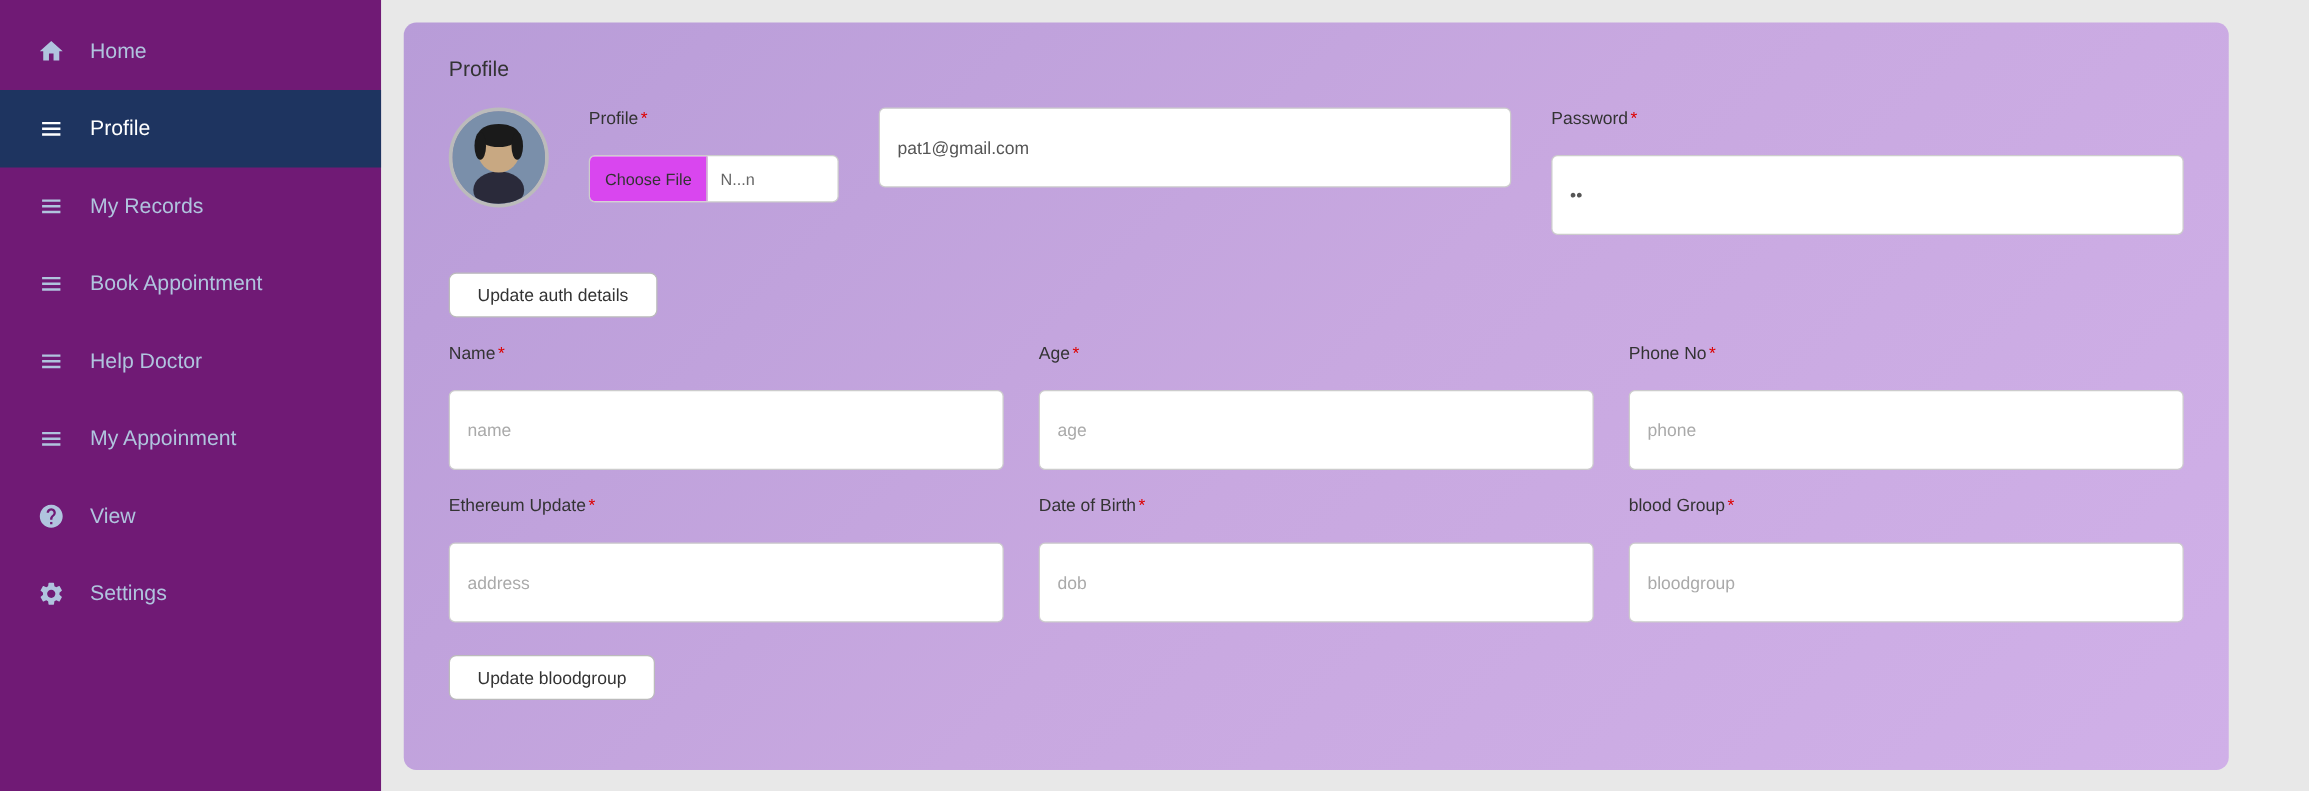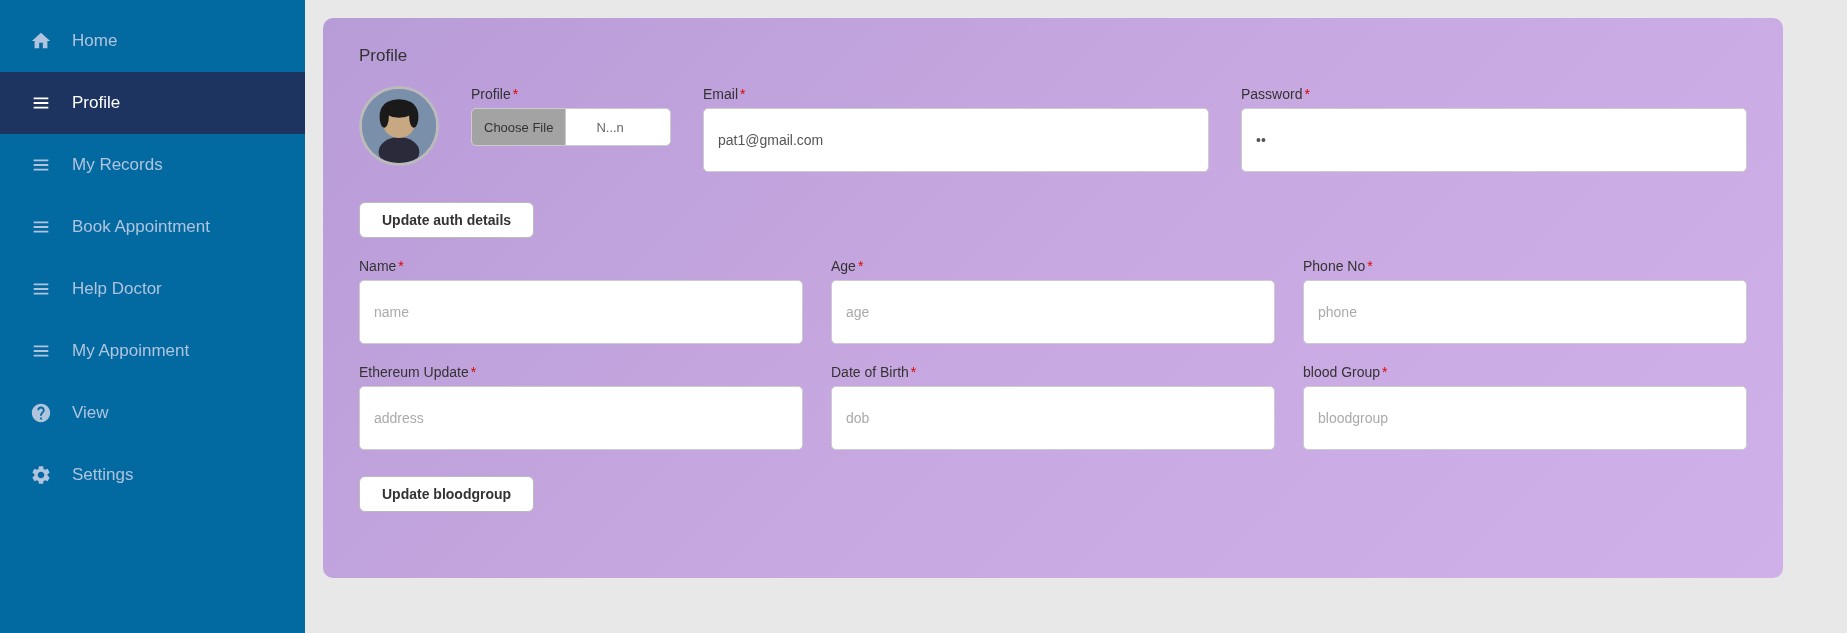--- a/index.html
+++ b/index.html
@@ -9,21 +9,21 @@
       height: 633px;
       width: 1847px;
       overflow: hidden;
       background: #f0f0f0;
     }
 
     
     .sidebar {
       width: 305px;
       min-width: 305px;
-      background: #0369a1;
+      background: #701a75;
       color: #fff;
       display: flex;
       flex-direction: column;
       padding-top: 10px;
       height: 100%;
     }
     .sidebar-item {
       display: flex;
       align-items: center;
       gap: 18px;
@@ -100,21 +100,21 @@
       align-items: center;
       justify-content: center;
     }
     .avatar-circle svg {
       width: 80px;
       height: 80px;
     }
     .field-group {
       display: flex;
       flex-direction: column;
-      gap: 6px;
+      gap: 22px;
       flex: 1;
     }
     .field-label {
       font-size: 14px;
       color: #333;
       font-weight: 500;
     }
     .field-label .required {
       color: #d00;
       margin-left: 2px;
@@ -135,49 +135,48 @@
     .file-input-wrapper {
       display: flex;
       align-items: center;
       border: 1.5px solid #ccc;
       border-radius: 5px;
       background: #fff;
       overflow: hidden;
       height: 38px;
     }
     .choose-file-btn {
-      background: #a3a3a3;
+      background: #d946ef;
       border: none;
       border-right: 1.5px solid #ccc;
       padding: 0 12px;
       height: 100%;
       font-size: 13px;
       cursor: pointer;
       color: #333;
       white-space: nowrap;
     }
     .file-name {
       padding: 0 10px;
       font-size: 13px;
       color: #666;
-      margin-left: 20px;
     }
 
     
     .update-btn {
       background: #fff;
       border: 1.5px solid #bbb;
       border-radius: 6px;
       padding: 9px 22px;
       font-size: 14px;
       cursor: pointer;
       color: #333;
       margin-top: 6px;
       margin-bottom: 20px;
-      font-weight: 700;
+      font-weight: 400;
     }
 
     
     .creds-row {
       display: flex;
       gap: 28px;
       margin-bottom: 20px;
       align-items: center;
     }
     .creds-row .field-group { flex: 1; }
@@ -288,23 +287,20 @@
         <label class="field-label">
           <span>Profile</span><span class="required">*</span>
         </label>
         <div class="file-input-wrapper">
           <button class="choose-file-btn">Choose File</button>
           <span class="file-name">N...n</span>
         </div>
       </div>
 
       <div class="field-group">
-        <label class="field-label">
-          <span>Email</span><span class="required">*</span>
-        </label>
         <input class="field-input" type="email" value="pat1@gmail.com" style="">
       </div>
 
       <div class="field-group">
         <label class="field-label">
           <span>Password</span><span class="required">*</span>
         </label>
         <input class="field-input" type="password" value="••" style="">
       </div>
     </div>

